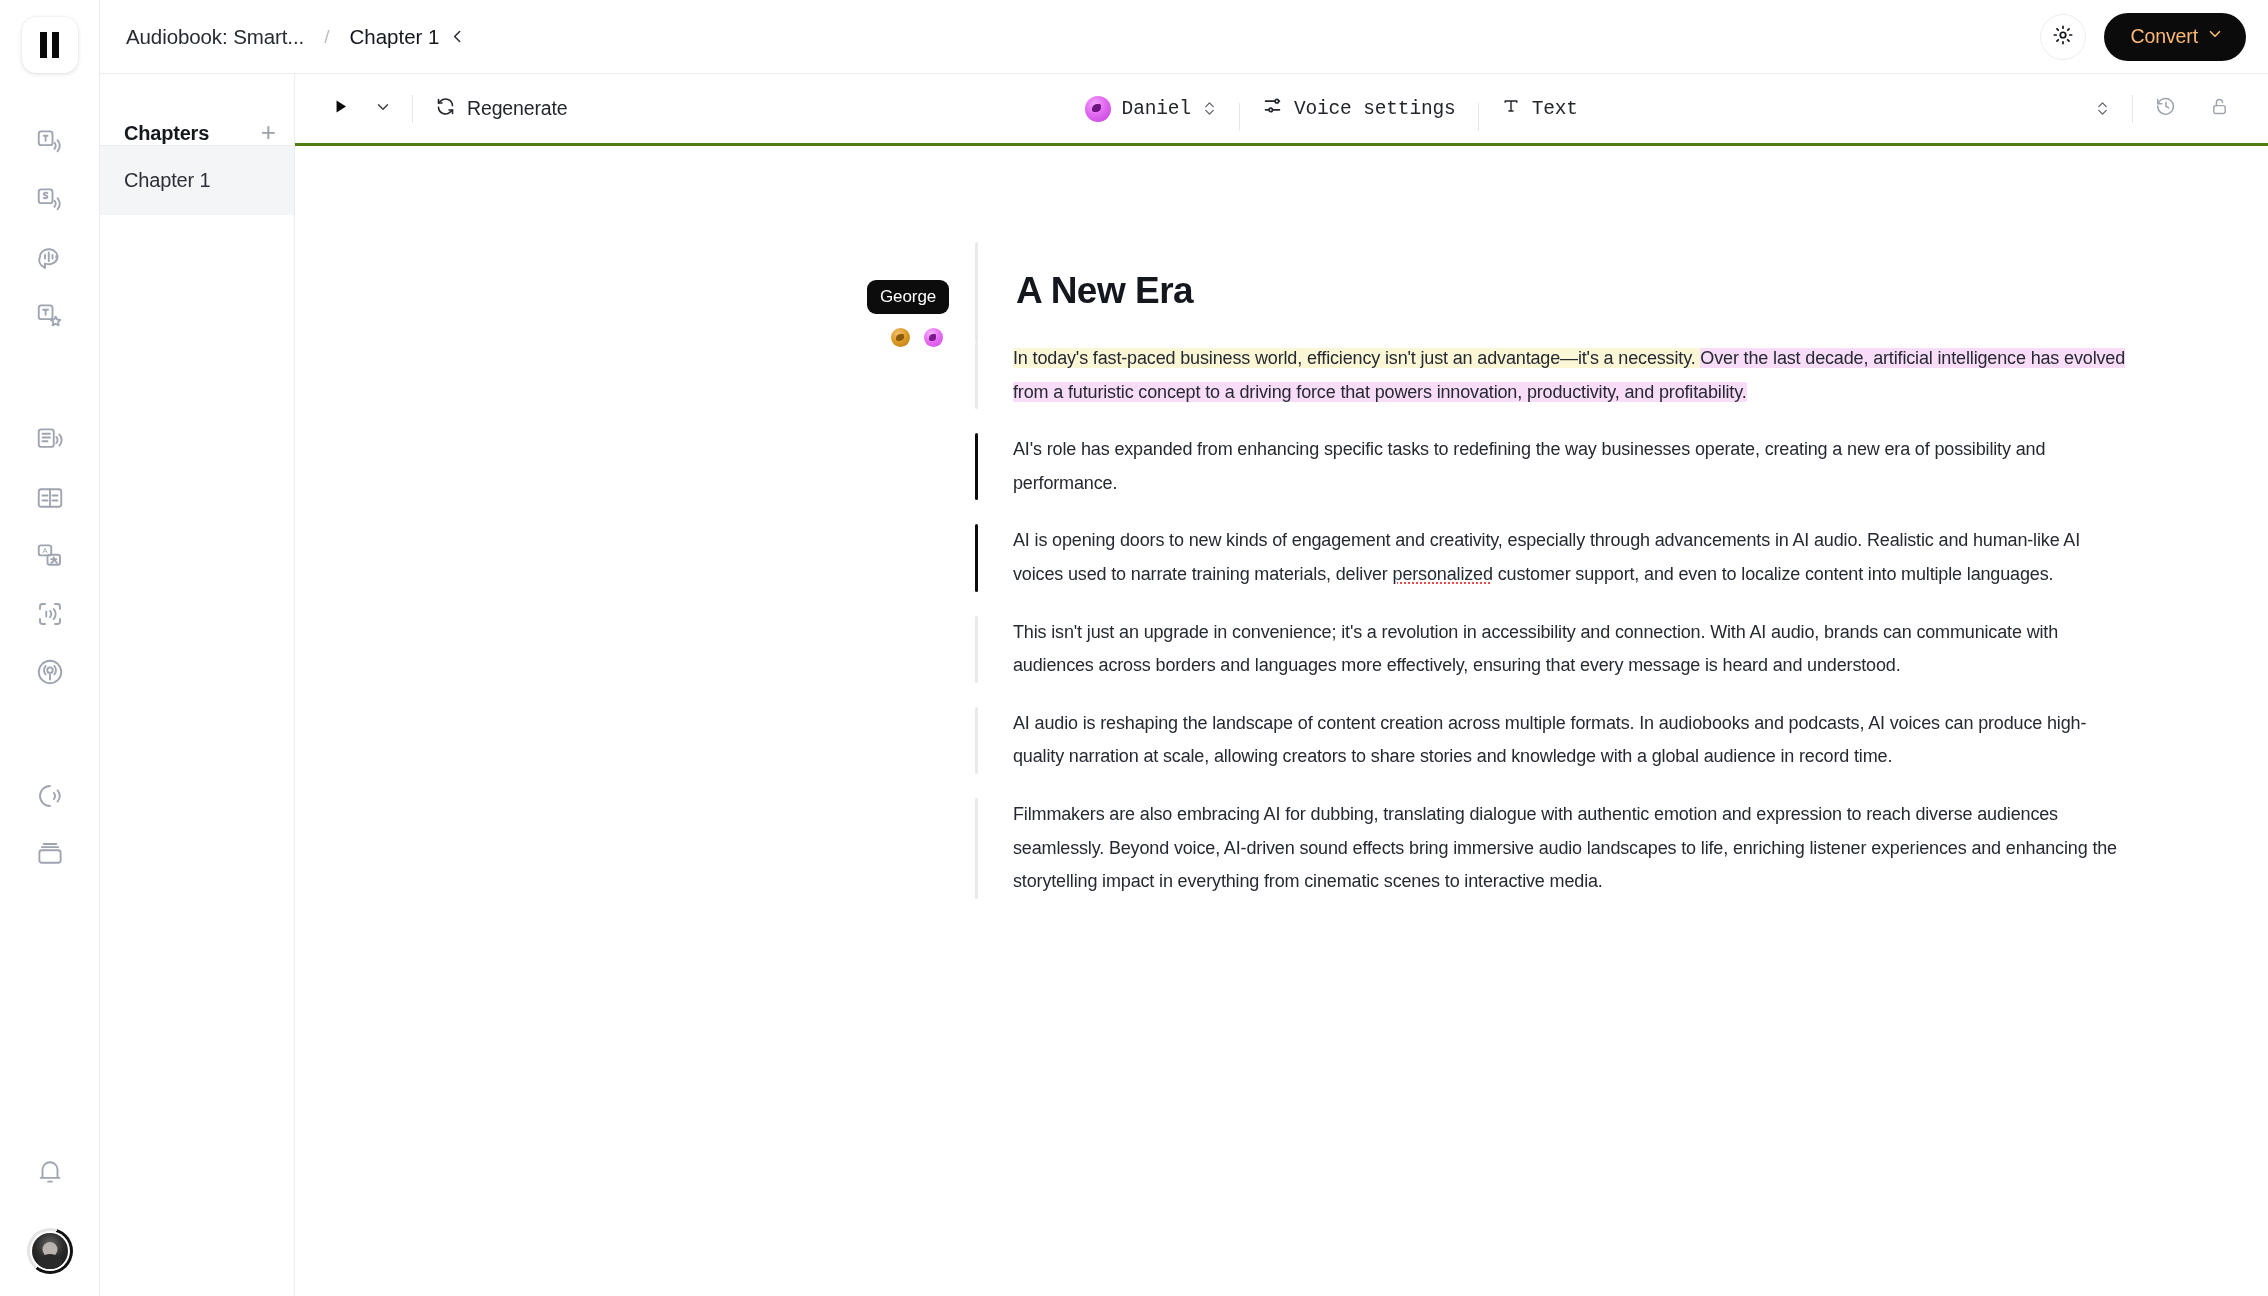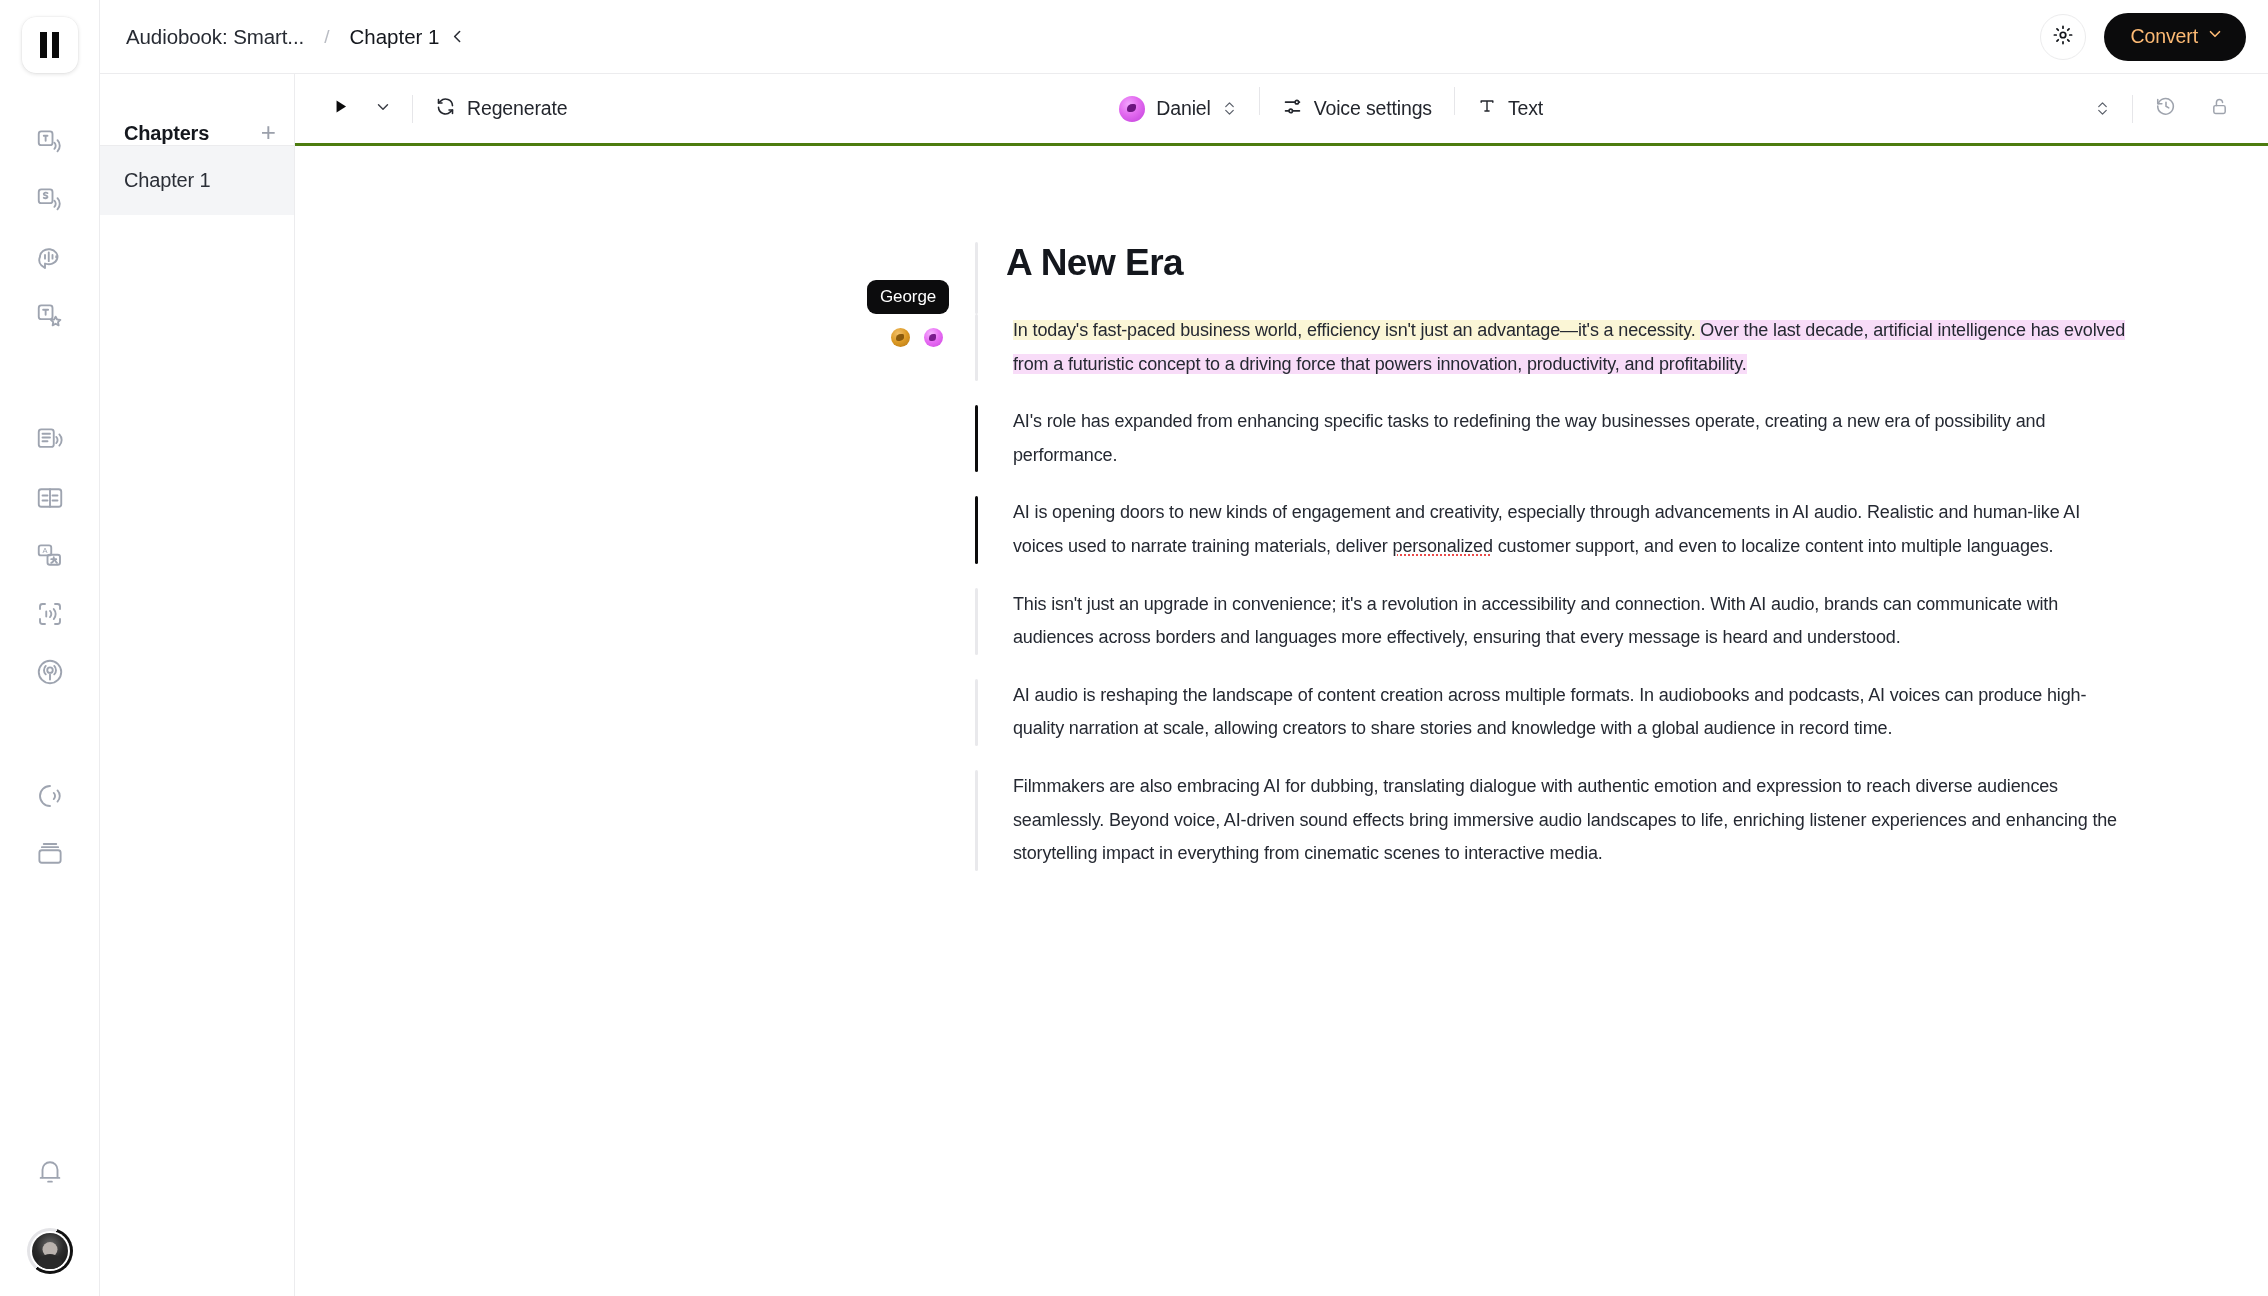--- a/index.html
+++ b/index.html
@@ -134,42 +134,42 @@
     color: #23262d;
   }
   .tb-play { padding: 0 10px 0 14px; color: #0b0b0c; display: flex; align-items: center; }
   .tb-caret { padding: 0 14px; color: #3a3d45; display: flex; align-items: center; }
   .tb-div { width: 1px; height: 28px; background: #e6e6e9; margin: 0 6px; }
   .tb-item {
     display: flex; align-items: center; gap: 11px;
     padding: 0 16px; height: 44px;
     font-size: 19.5px; color: #23262d; letter-spacing: -0.15px;
   }
-  .tb-center { margin-left: auto; margin-right: auto; display: flex; align-items: flex-start; }
+  .tb-center { margin-left: auto; margin-right: auto; display: flex; align-items: flex-end; font-family: Liberation Mono, monospace; }
   .voice-dot {
     width: 26px; height: 26px; border-radius: 50%;
     background: radial-gradient(circle at 38% 32%, #f3a6ff 0%, #e36cf0 42%, #c13ddb 100%);
     position: relative; overflow: hidden; flex: none;
   }
   .voice-dot::after {
     content:""; position:absolute; left:30%; top:34%; width: 9px; height: 8px;
     background: #6c1580; border-radius: 60% 20% 55% 25%;
   }
   .stepper { display: flex; flex-direction: column; align-items: center; color: #5d626c; line-height: 0; }
 
   
   .canvas { flex: 1; overflow: hidden; position: relative; }
   .doc { padding: 96px 0 0 0; }
   .doc-inner { display: flex; }
   .gutter { width: 680px; flex: none; position: relative; }
   .doc-col { width: 1180px; }
 
   h1.doc-title {
     font-size: 37px; font-weight: 700; letter-spacing: -0.5px;
-    color: #14171d; margin-bottom: 30px; padding-left: 28px;
+    color: #14171d; margin-bottom: 30px; padding-left: 38px; margin-top: 28px;
   }
   .title-row { display: flex; }
   .para-row { display: flex; margin-bottom: 24px; }
   .bar { width: 3px; flex: none; background: #e9e9ec; border-radius: 2px; }
   .bar.active { background: #0c0c0d; }
   .bar.title-bar { background: #e9e9ec; }
   .ptext {
     padding-left: 35px;
     font-size: 18px; line-height: 33.6px;
     color: #252932; letter-spacing: -0.15px;

